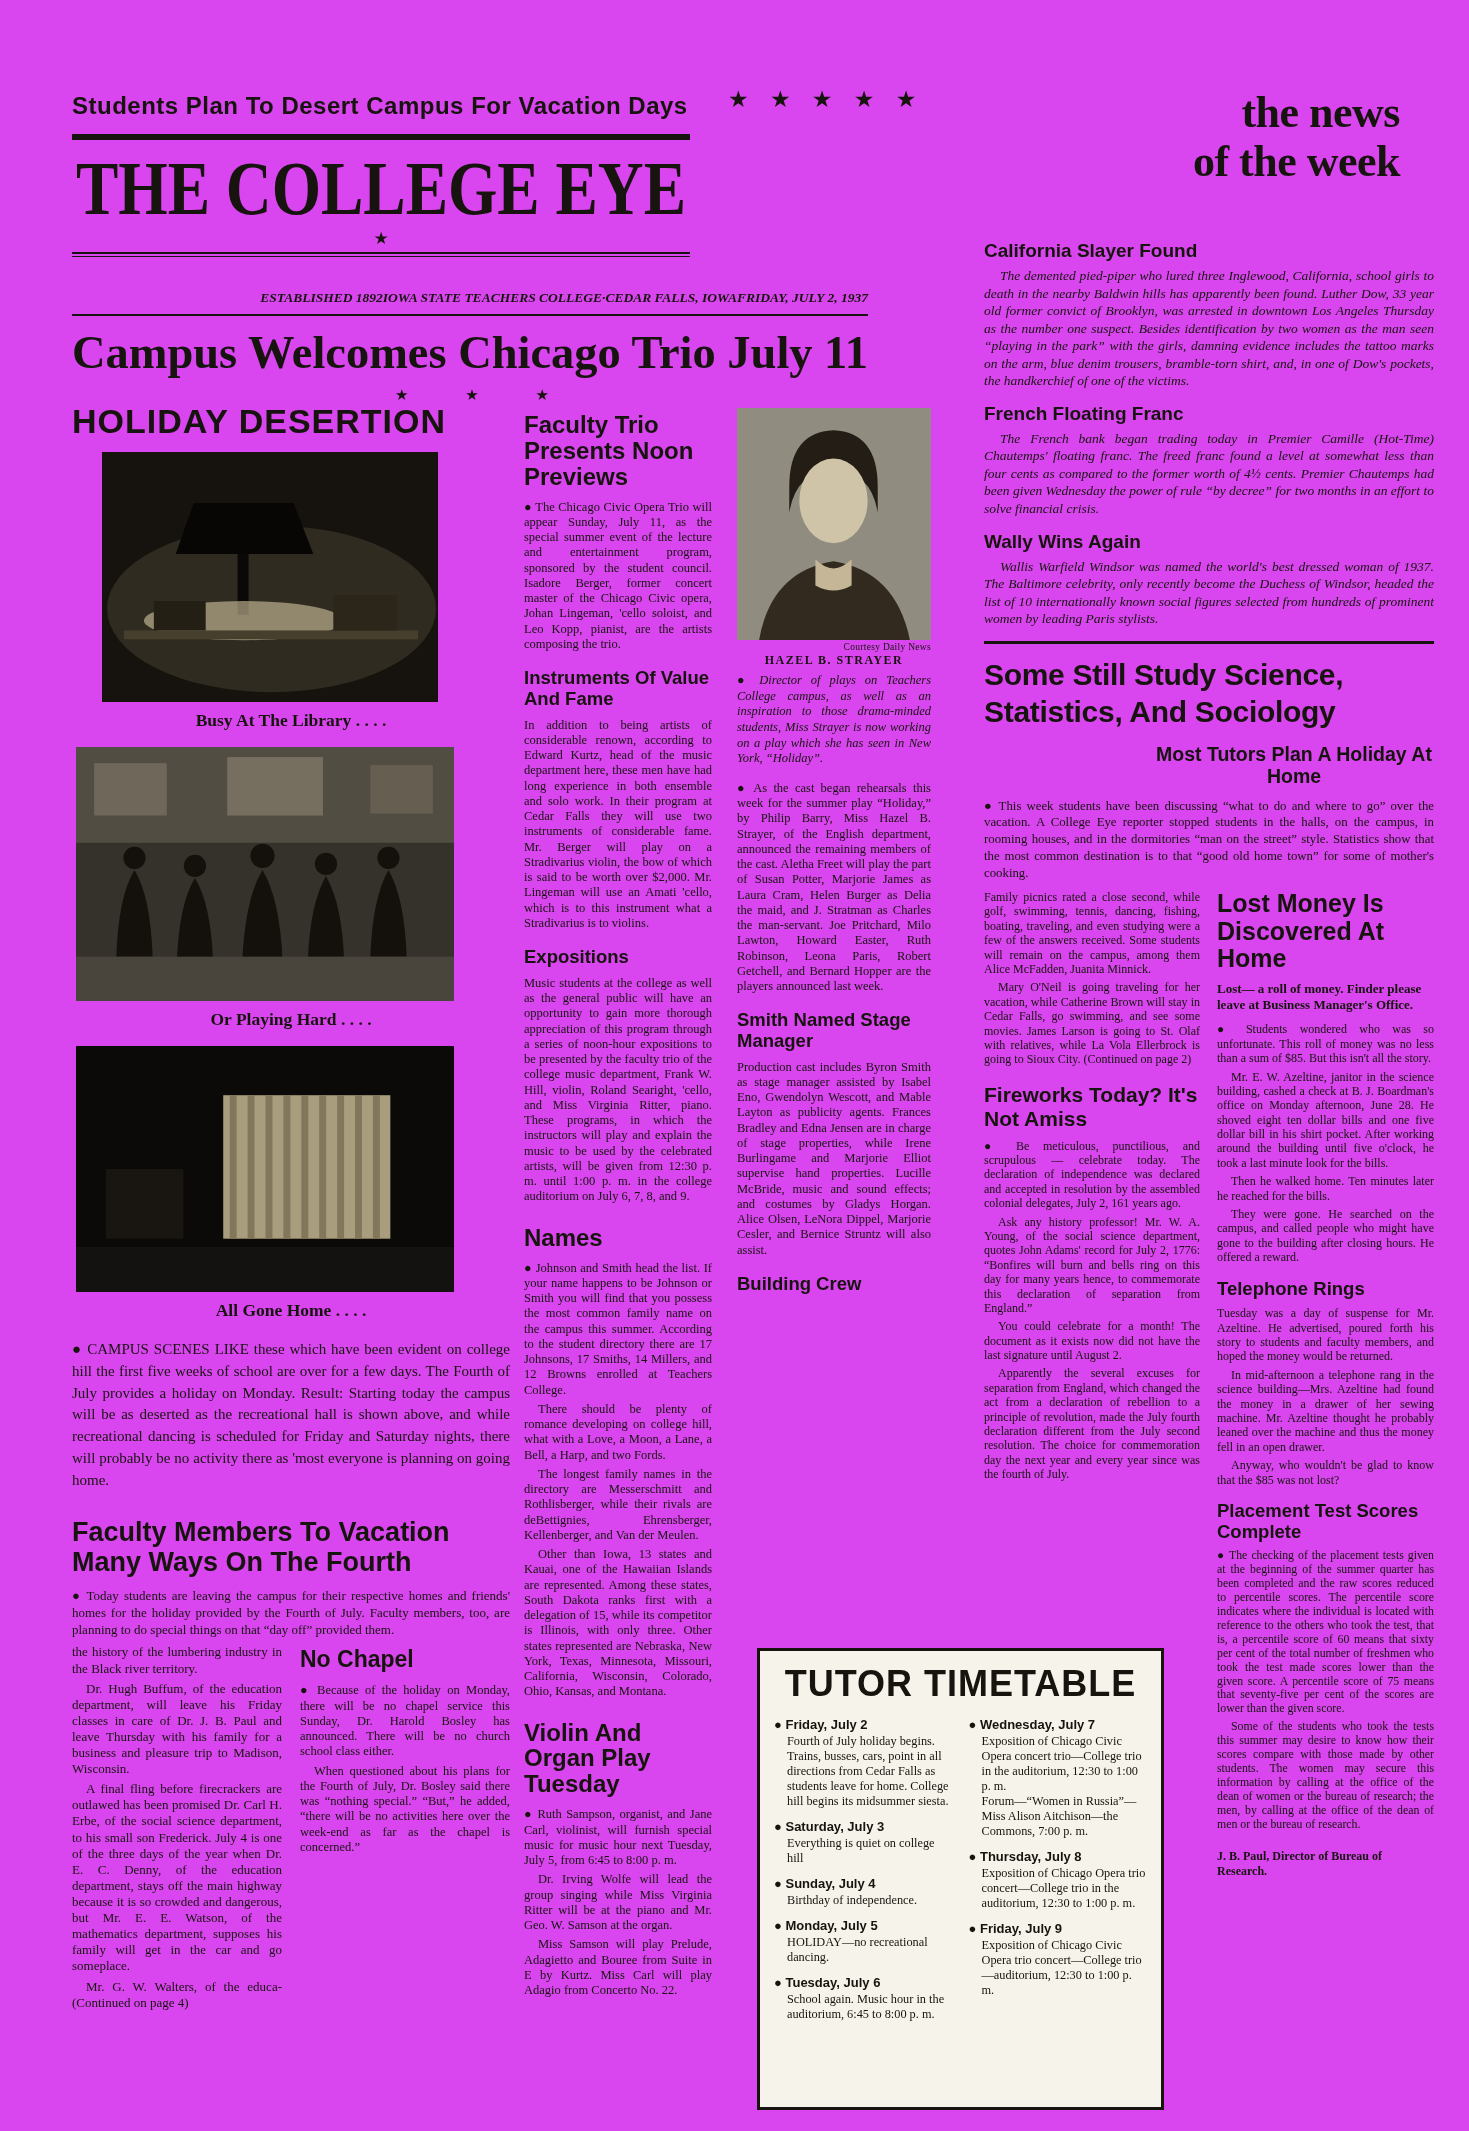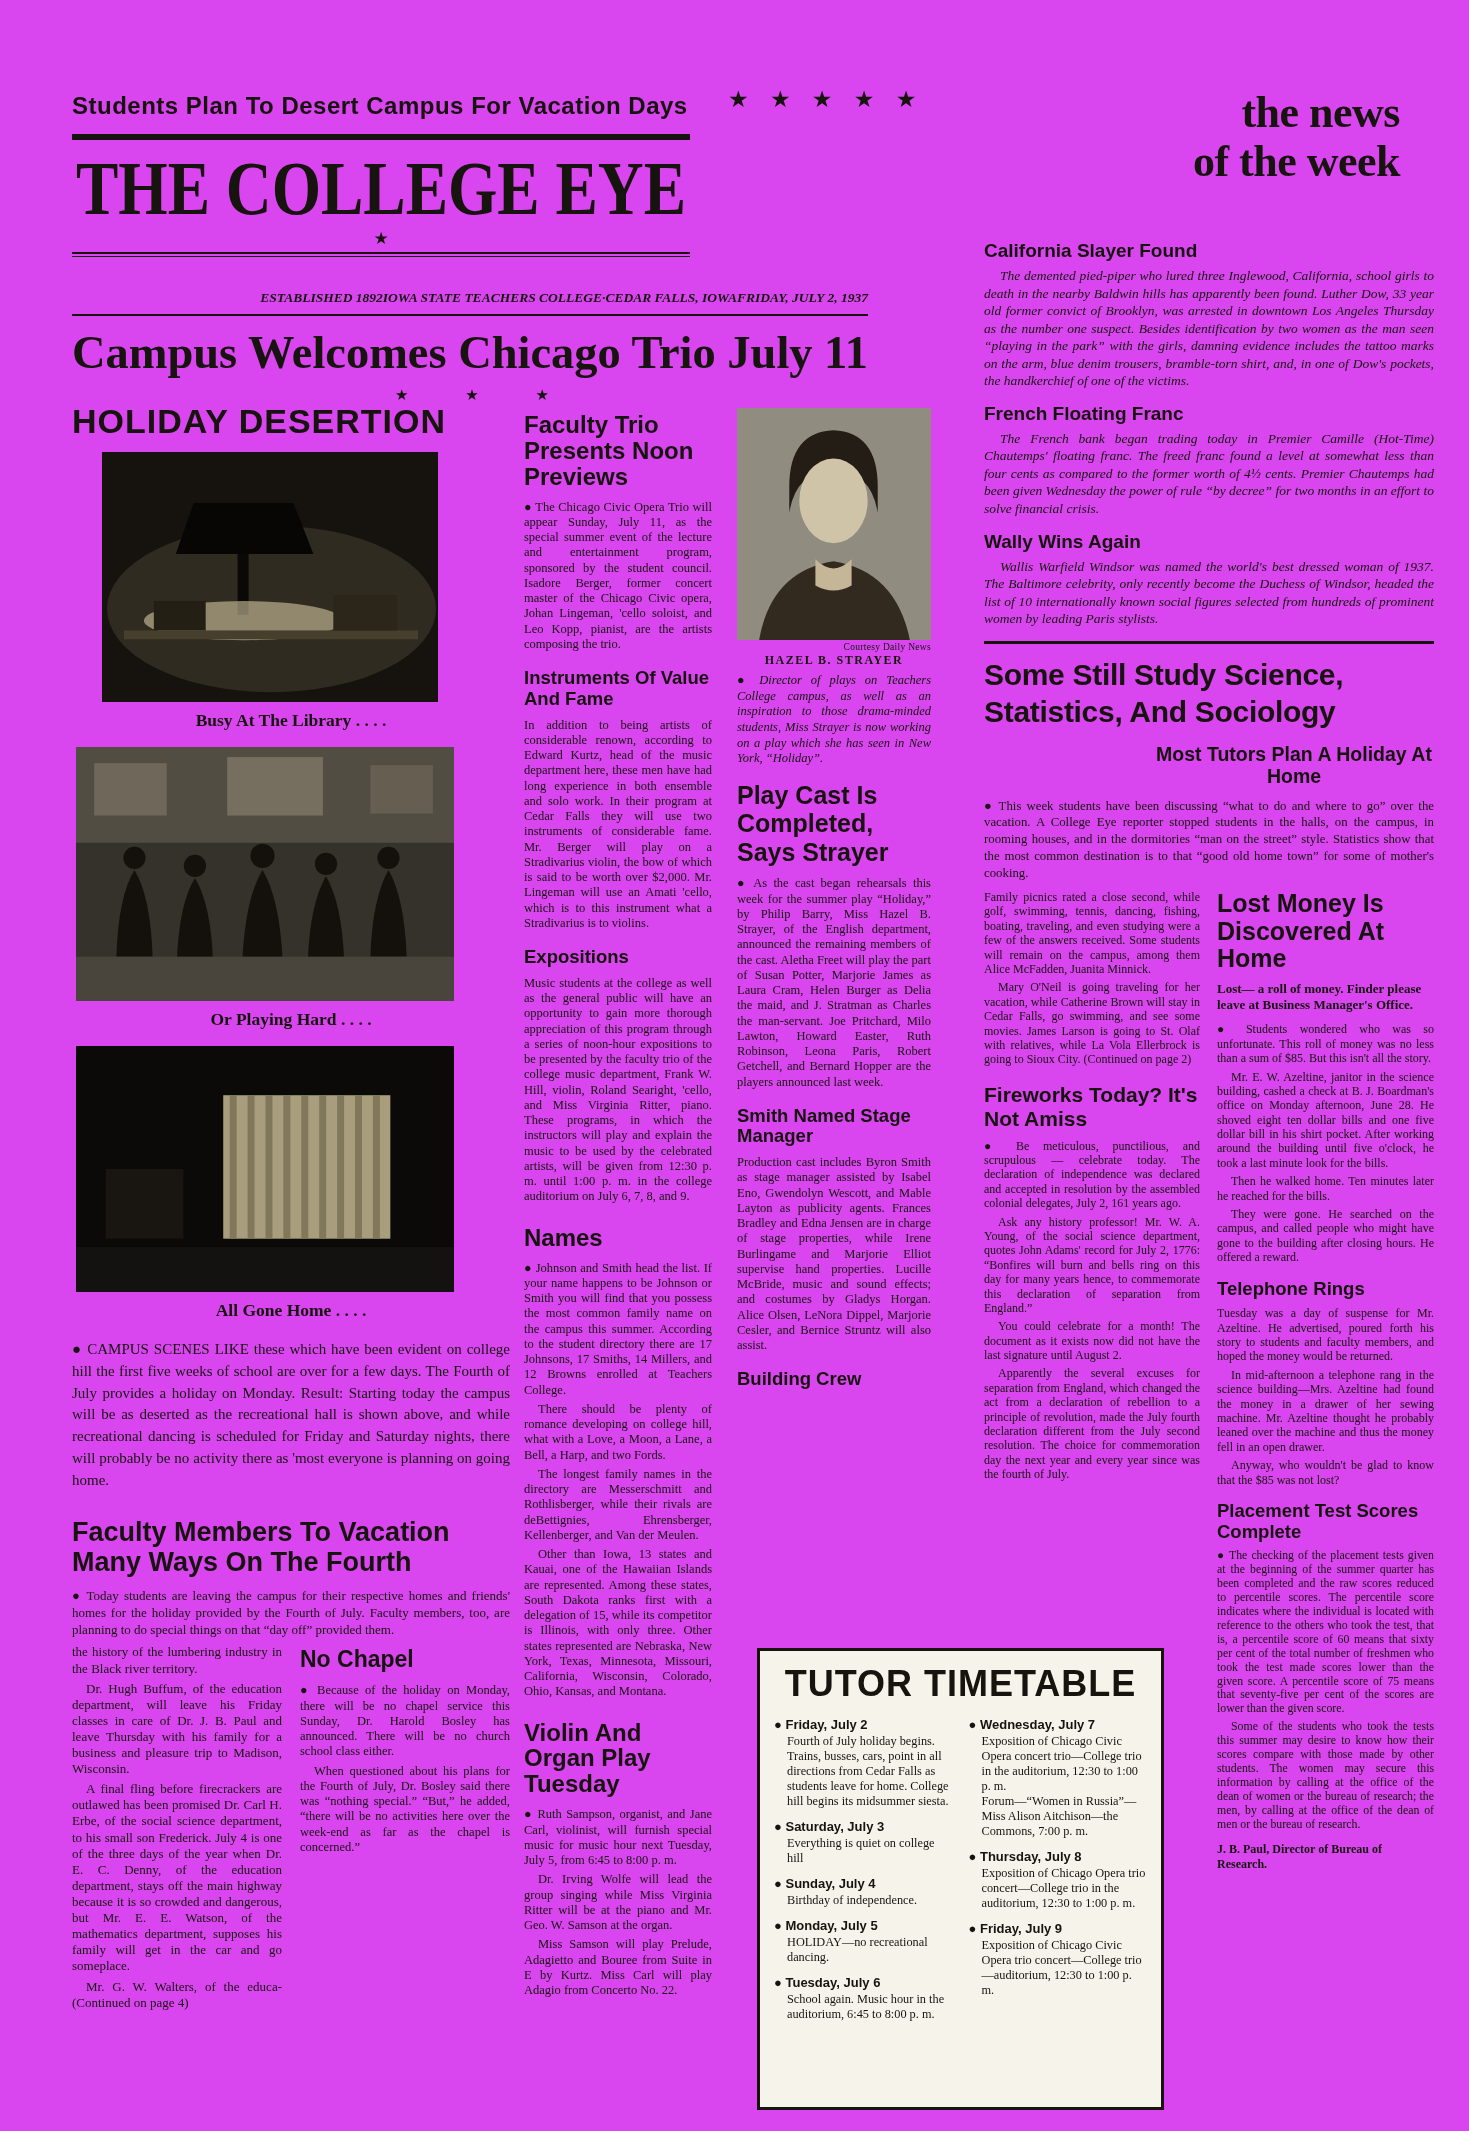--- a/index.html
+++ b/index.html
@@ -66,21 +66,21 @@
   .study-lead{font-size:12.8px;line-height:1.32;text-align:justify;margin-bottom:8px}
   .rs-split{display:flex;gap:17px}
   .rs-left{width:216px}
   .rs-right{width:217px}
   .rs-left .paras p,.rs-right .paras p{font-size:12px;line-height:1.2}
   .h-fireworks{font-family:"Liberation Sans",sans-serif;font-size:21px;line-height:1.14;margin:16px 0 8px}
   .h-lost{font-family:"Liberation Sans",sans-serif;font-size:25px;line-height:1.1;margin:0 0 8px}
   .lost-notice{font-size:13px;font-weight:bold;line-height:1.3;margin-bottom:8px}
   .rs-right .h-col-md{margin:14px 0 7px}
   .paras.small p{font-size:11.8px;line-height:1.18}
-  .placement-sig{font-size:12px;font-weight:bold;line-height:1.25;margin-top:10px}
+  .placement-sig{font-size:12px;font-weight:bold;line-height:1.25;margin-top:17px}
 
   
   .tutor-box{position:absolute;left:757px;top:1648px;width:407px;height:462px;border:3px solid #17140f;background:#f6f3ea;padding:10px 14px;z-index:2}
   .tt-title{font-family:"Liberation Sans",sans-serif;font-size:36px;font-weight:bold;text-align:center;letter-spacing:1px;margin:2px 0 12px}
   .tt-cols{display:flex;gap:16px}
   .tt-col{flex:1}
   .tt-entry{margin-bottom:10px}
   .tt-day{font-family:"Liberation Sans",sans-serif;font-weight:bold;font-size:13px;margin-bottom:2px}
   .tt-body{font-size:12.3px;line-height:1.22;padding-left:13px;white-space:pre-line;text-align:left}
 </style>
@@ -245,21 +245,20 @@
         <path d="M52 78 Q52 24 96 22 Q140 24 140 78 L140 104 Q134 64 96 60 Q58 64 52 104 Z" fill="#241d15"></path>
         <ellipse cx="96" cy="92" rx="34" ry="42" fill="#cfc3a8"></ellipse>
         <path d="M22 230 Q34 162 96 152 Q158 162 172 230 Z" fill="#332a1f"></path>
         <path d="M78 150 Q96 168 114 150 L114 176 Q96 186 78 176 Z" fill="#c4b697"></path>
       </svg>
     </figure>
     <div class="photo-credit">Courtesy Daily News</div>
     <div class="portrait-caption">HAZEL B. STRAYER</div>
     <p class="photo-note">● Director of plays on Teachers College campus, as well as an inspiration to those drama-minded students, Miss Strayer is now working on a play which she has seen in New York, “Holiday”.</p>
 
-    <h2 class="h-col-xl">Play Cast Is Completed, Says Strayer</h2>
     <div class="paras">
         <p>● As the cast began rehearsals this week for the summer play “Holiday,” by Philip Barry, Miss Hazel B. Strayer, of the English department, announced the remaining members of the cast. Aletha Freet will play the part of Susan Potter, Marjorie James as Laura Cram, Helen Burger as Delia the maid, and J. Stratman as Charles the man-servant. Joe Pritchard, Milo Lawton, Howard Easter, Ruth Robinson, Leona Paris, Robert Getchell, and Bernard Hopper are the players announced last week.</p>
       </div>
 
     <h3 class="h-col-md">Smith Named Stage Manager</h3>
     <div class="paras">
         <p>Production cast includes Byron Smith as stage manager assisted by Isabel Eno, Gwendolyn Wescott, and Mable Layton as publicity agents. Frances Bradley and Edna Jensen are in charge of stage properties, while Irene Burlingame and Marjorie Elliot supervise hand properties. Lucille McBride, music and sound effects; and costumes by Gladys Horgan. Alice Olsen, LeNora Dippel, Marjorie Cesler, and Bernice Struntz will also assist.</p>
       </div>
 
     <h3 class="h-col-md">Building Crew</h3>

